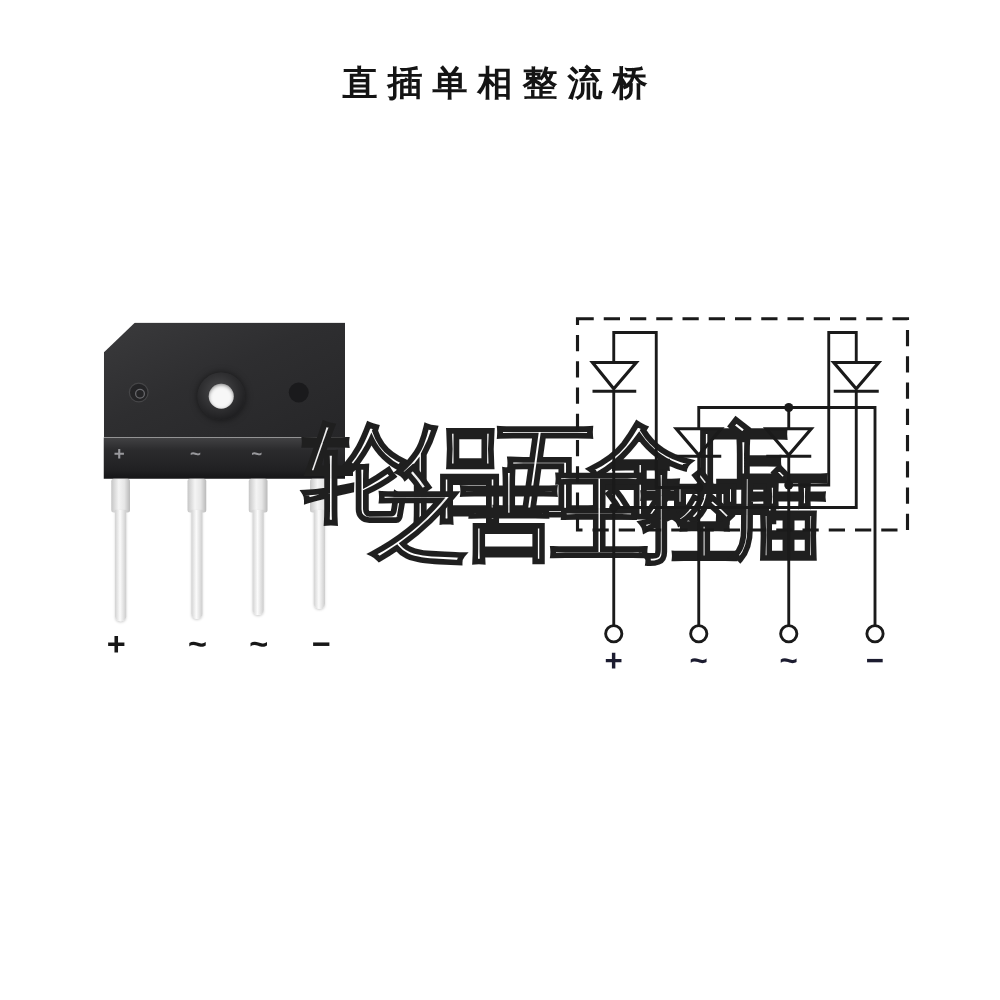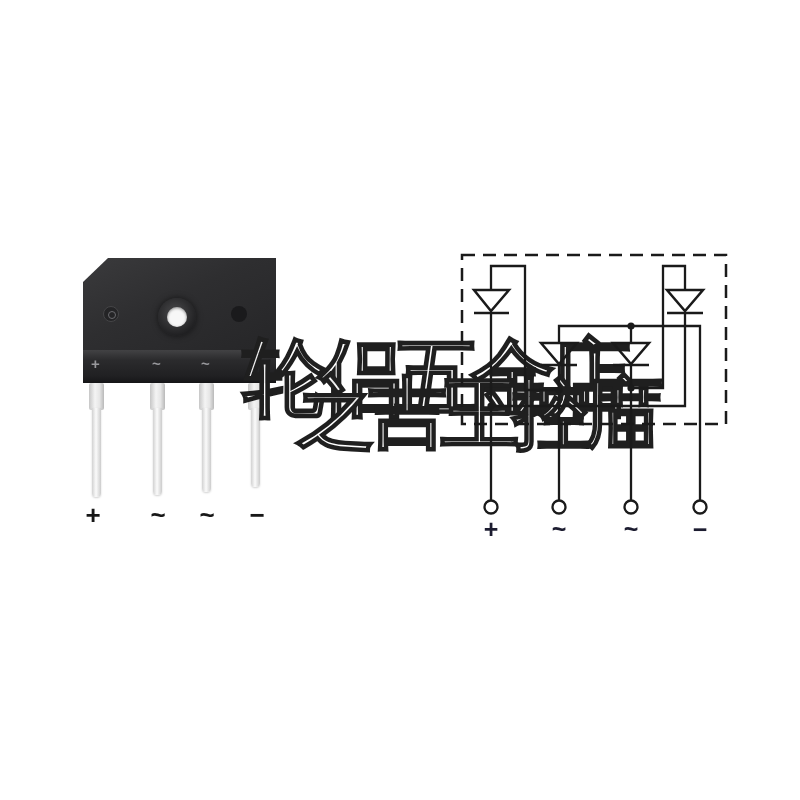--- a/index.html
+++ b/index.html
@@ -70,20 +70,21 @@
   .wm-text{
     font-family:"DejaVu Serif","Liberation Serif",serif;font-weight:bold;
     fill:#ffffff;stroke:#1f1f1f;stroke-width:2px;fill-opacity:.92;
   }
 </style>
 </head>
 <body>
 
 <div class="canvas">
 
+  <div class="title">直插单相整流桥</div>
 
   <div class="photo">
     <div class="body"></div>
 
     <div class="band">
       <span class="band-mark" style="left:8px">+</span>
       <span class="band-mark" style="left:69px">~</span>
       <span class="band-mark" style="left:118px">~</span>
     </div>
 

